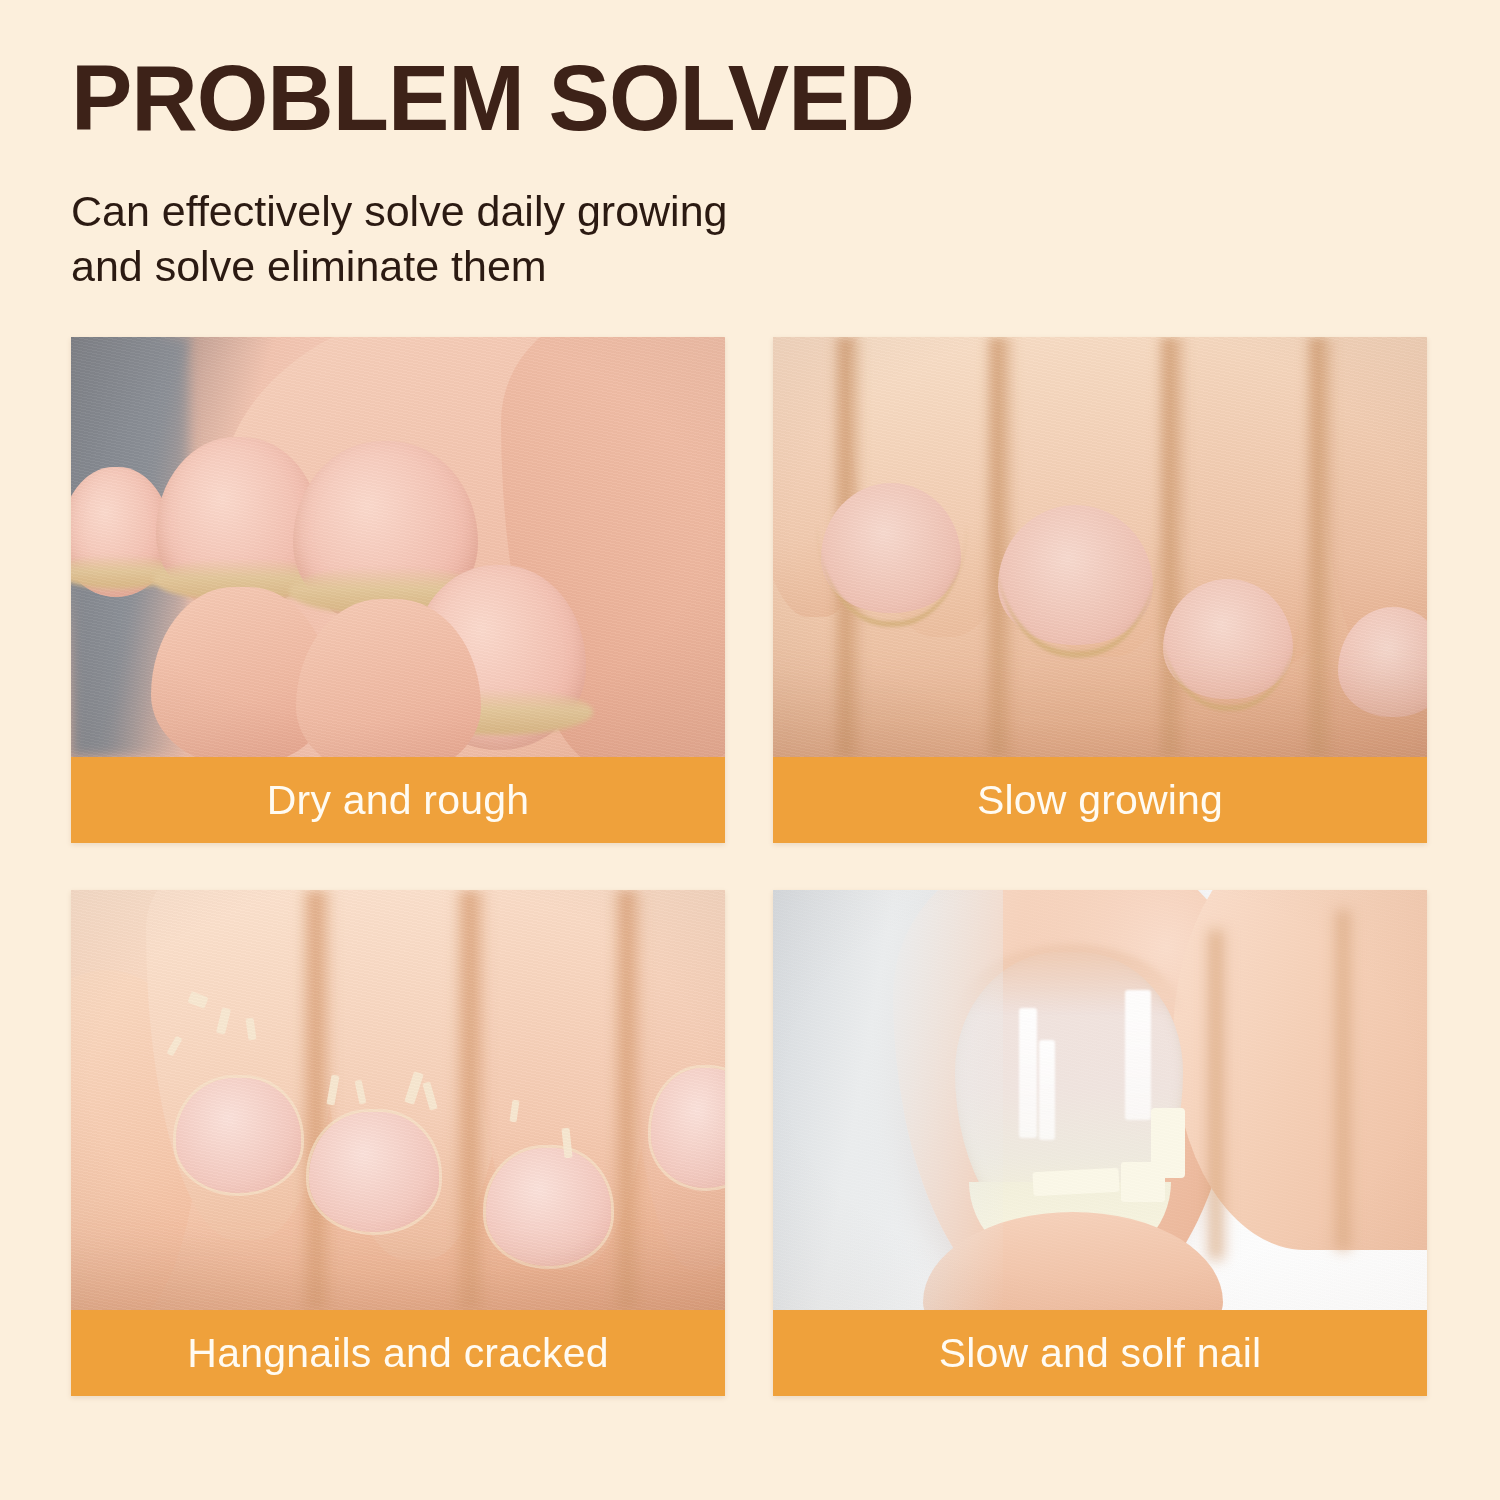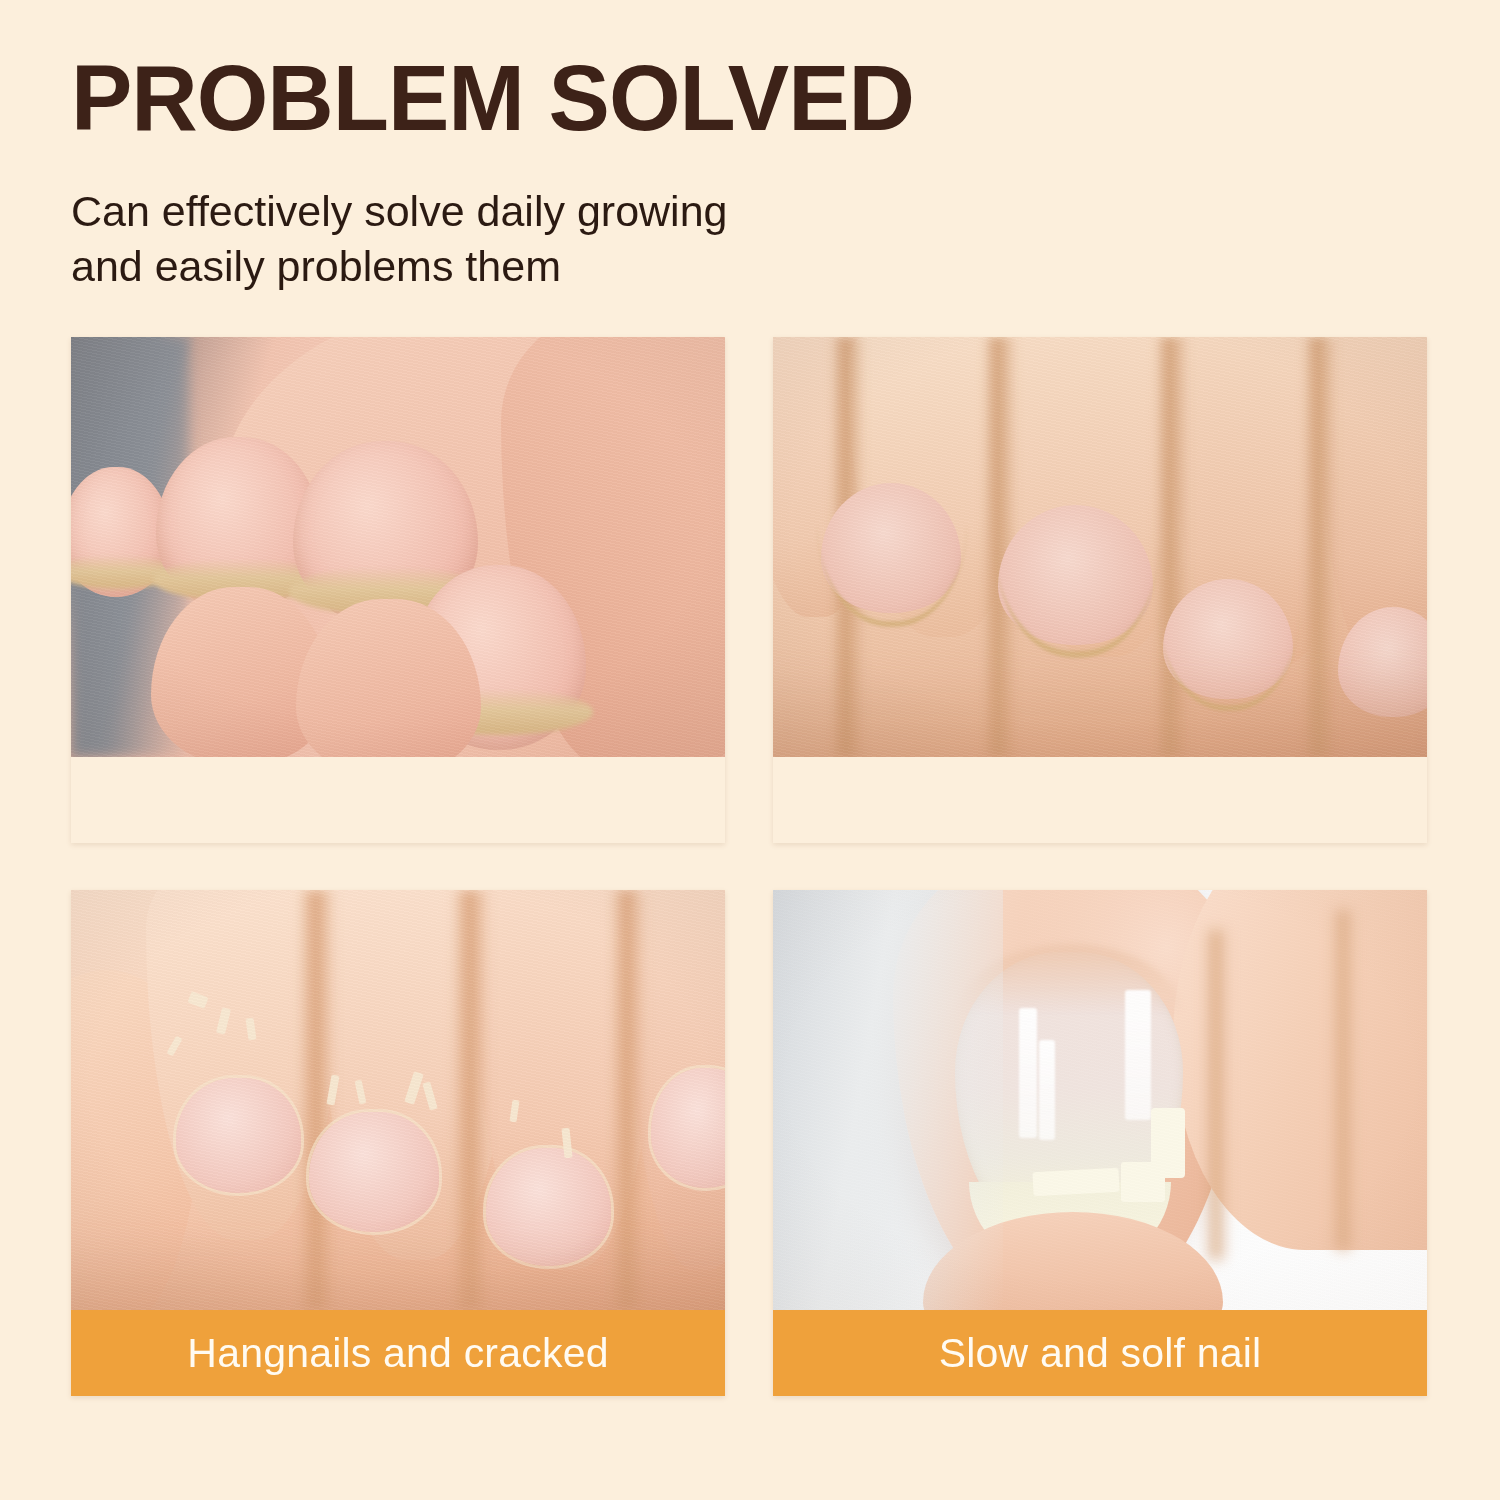--- a/index.html
+++ b/index.html
@@ -204,21 +204,21 @@
     pointer-events: none;
   }
 </style>
 </head>
 <body>
 
 <div id="header">
   <h1 id="page-title">PROBLEM SOLVED</h1>
   <p id="page-subtitle">
     <span class="sub-line">Can effectively solve daily growing</span>
-    <span class="sub-line">and easily problems them</span>
+    <span class="sub-line">and solve eliminate them</span>
   </p>
 </div>
 
 <div id="cards-grid">
 
   <div class="card">
     <div class="photo p1">
       <div class="layer p1-grayleft"></div>
 
       <div class="layer" style="left:150px; top:-40px; width:560px; height:330px; border-radius:50% 50% 40% 40% / 60% 60% 40% 40%;
@@ -236,20 +236,23 @@
       <div class="layer p1-edge" style="left:218px; top:230px; width:196px; height:48px;"></div>
 
       <div class="layer p1-nail" style="left:340px; top:228px; width:175px; height:185px;"></div>
       <div class="layer p1-edge" style="left:336px; top:352px; width:186px; height:46px;"></div>
 
       <div class="layer p1-finger" style="left:80px; top:250px; width:180px; height:180px;"></div>
       <div class="layer p1-finger" style="left:225px; top:262px; width:185px; height:180px;"></div>
 
       <div class="tex"></div>
       <div class="vig"></div>
+    </div>
+    <div class="caption-bar">
+      <span class="caption-text">Dry and rough</span>
     </div>
   </div>
 
   <div class="card">
     <div class="photo p2">
 
       <div class="layer" style="left:-30px; top:-20px; width:145px; height:300px; border-radius:45% 45% 45% 45% / 20% 20% 80% 80%;
                   background:linear-gradient(165deg,#F7DCC6 0%,#F1CAAF 70%,#E9B897 100%);"></div>
       <div class="layer" style="left:75px; top:-30px; width:190px; height:330px; border-radius:45% 45% 45% 45% / 18% 18% 82% 82%;
                   background:linear-gradient(170deg,#F9E1CB 0%,#F3CEB3 65%,#EBBC9B 100%);"></div>
@@ -276,20 +279,23 @@
                   border-bottom:7px solid rgba(214,178,124,0.85); filter:blur(1.4px);"></div>
       <div class="layer" style="left:386px; top:278px; width:140px; height:90px; border-radius:0 0 48% 48% / 0 0 100% 100%;
                   border-bottom:6px solid rgba(214,178,124,0.8); filter:blur(1.4px);"></div>
 
       <div class="layer" style="left:-20px; top:330px; width:700px; height:120px;
                   background:linear-gradient(180deg, rgba(205,145,105,0) 0%, rgba(198,136,96,0.45) 100%); filter:blur(14px);"></div>
 
       <div class="tex"></div>
       <div class="vig"></div>
     </div>
+    <div class="caption-bar">
+      <span class="caption-text">Slow growing</span>
+    </div>
   </div>
 
   <div class="card">
     <div class="photo p3">
 
       <div class="layer" style="left:-60px; top:80px; width:190px; height:360px; border-radius:50% 50% 45% 45% / 35% 35% 65% 65%;
                   background:linear-gradient(150deg,#FBDDC6 0%,#F6C8AC 60%,#EFB392 100%);"></div>
 
       <div class="layer" style="left:75px; top:-40px; width:200px; height:390px; border-radius:45% 45% 45% 45% / 20% 20% 80% 80%;
                   background:linear-gradient(168deg,#FDE6D3 0%,#F7D2BA 65%,#F0C0A2 100%);"></div>

